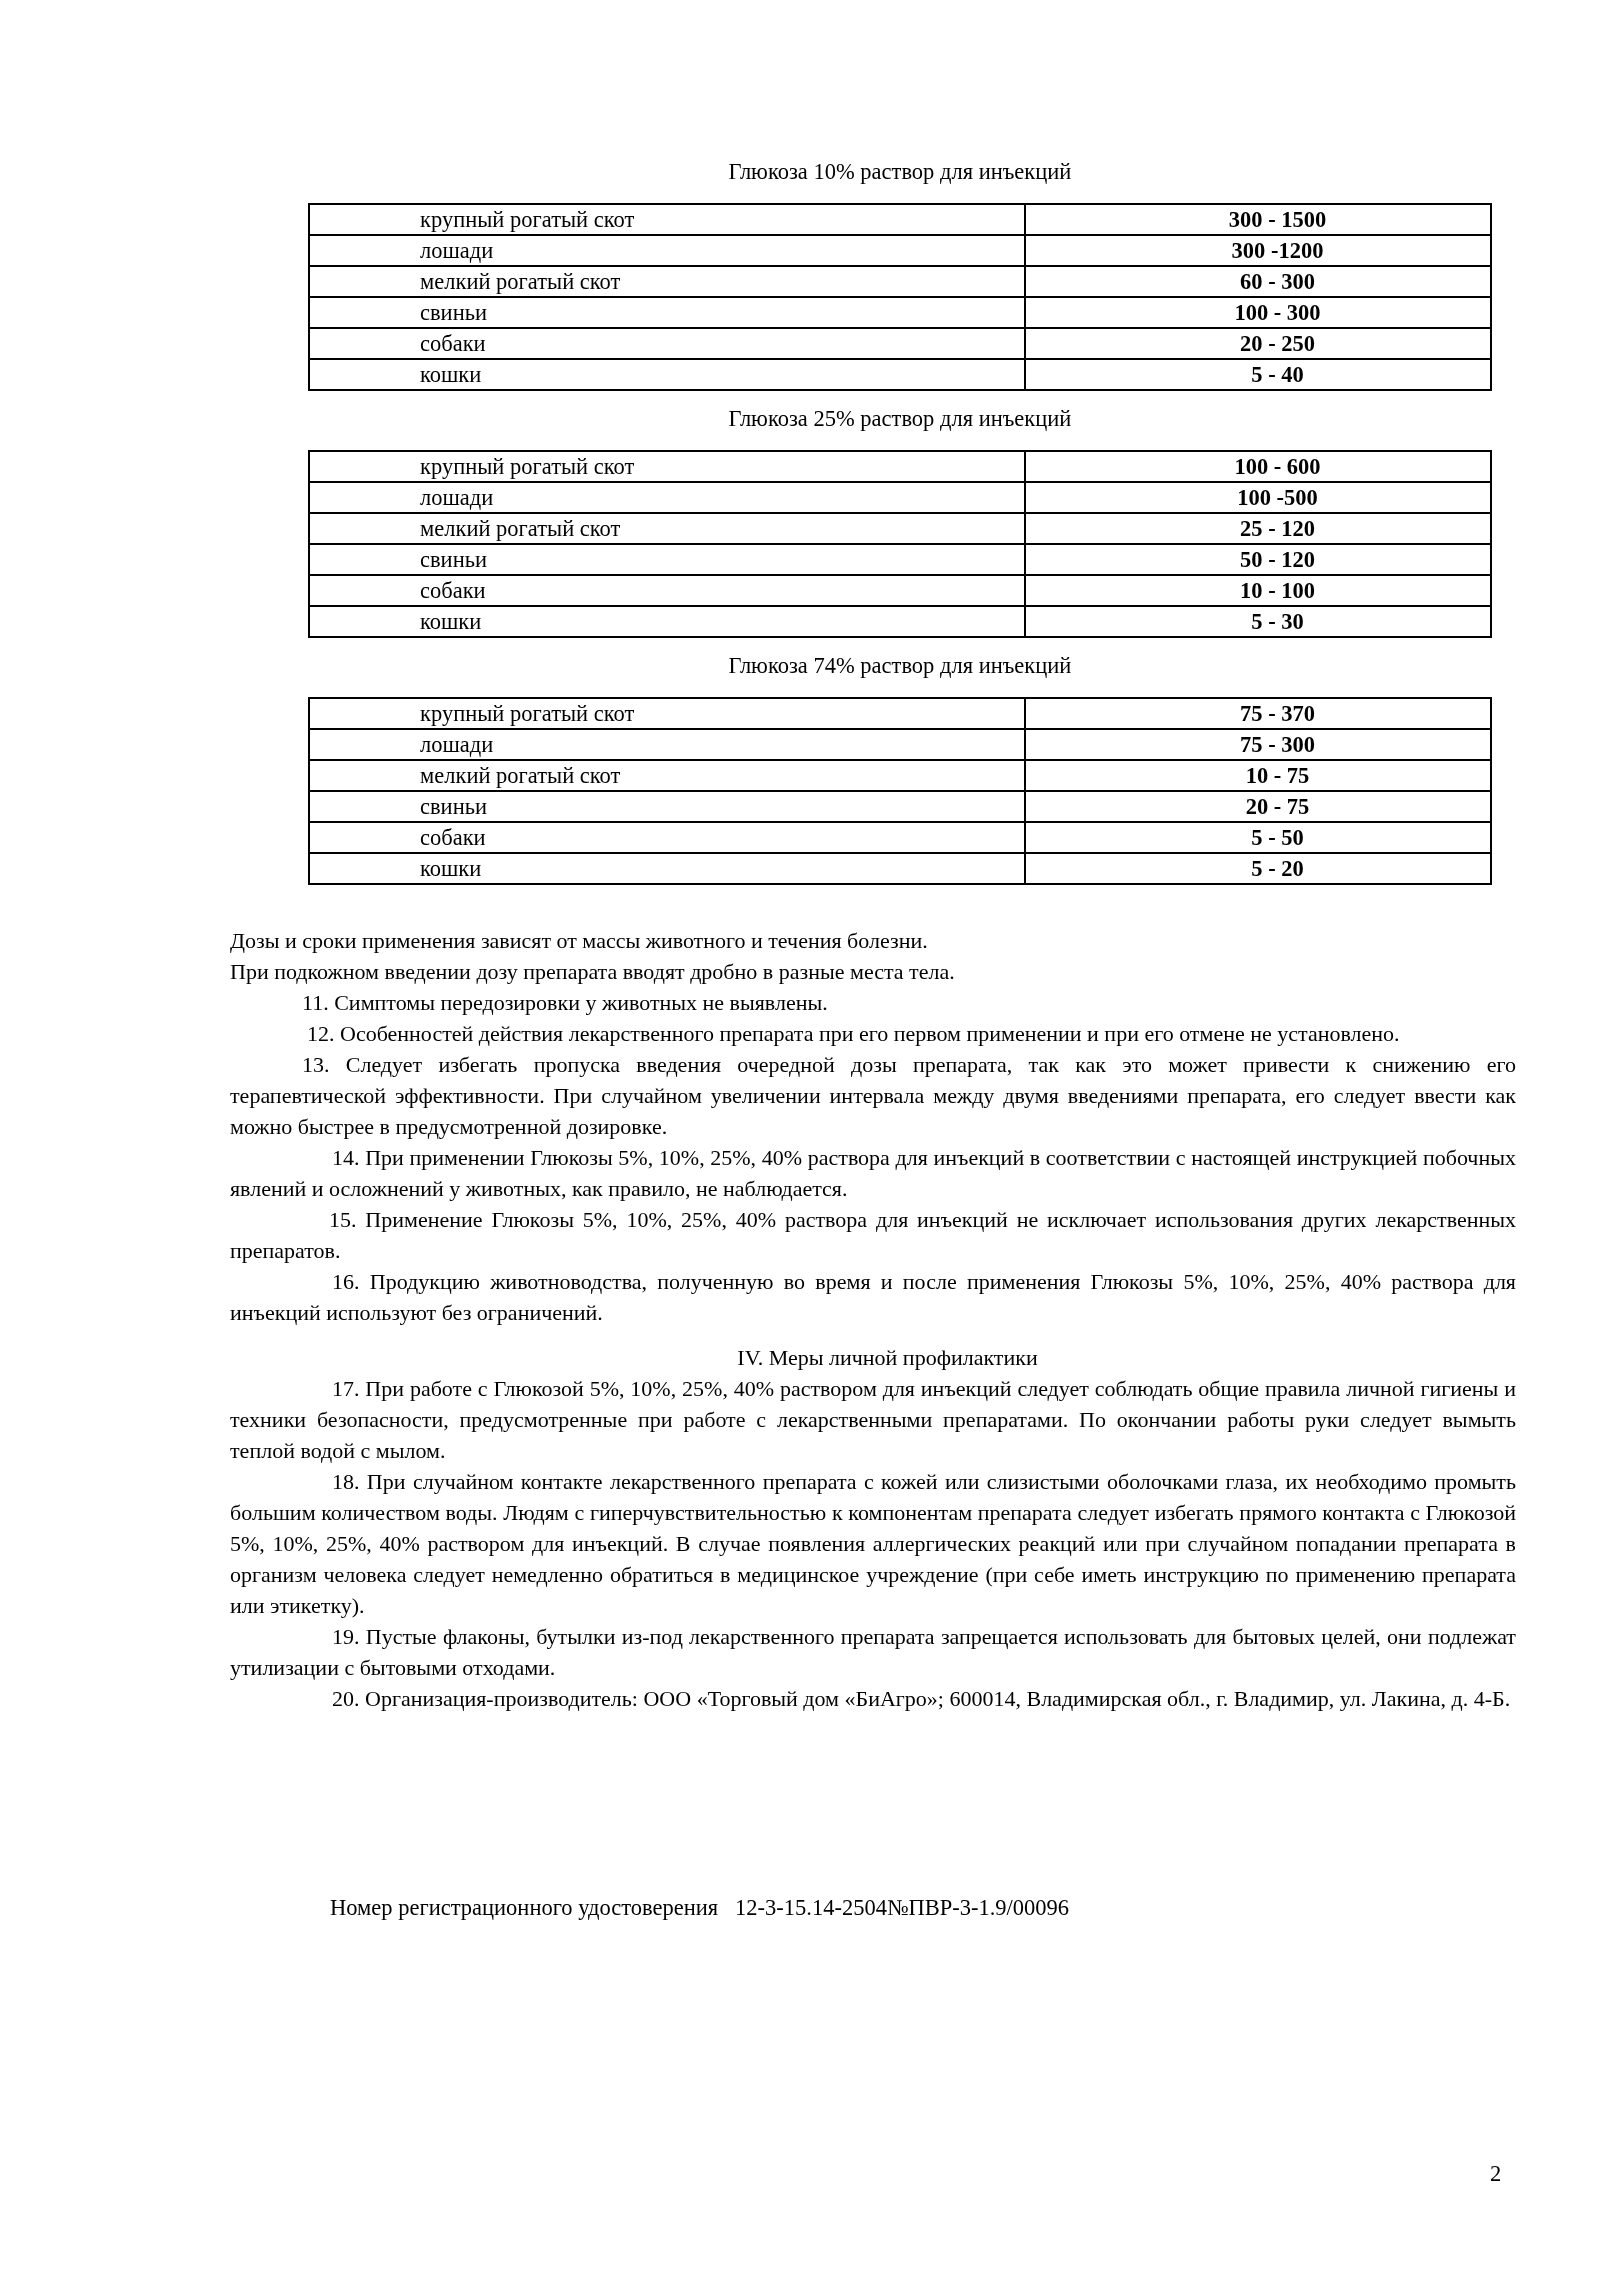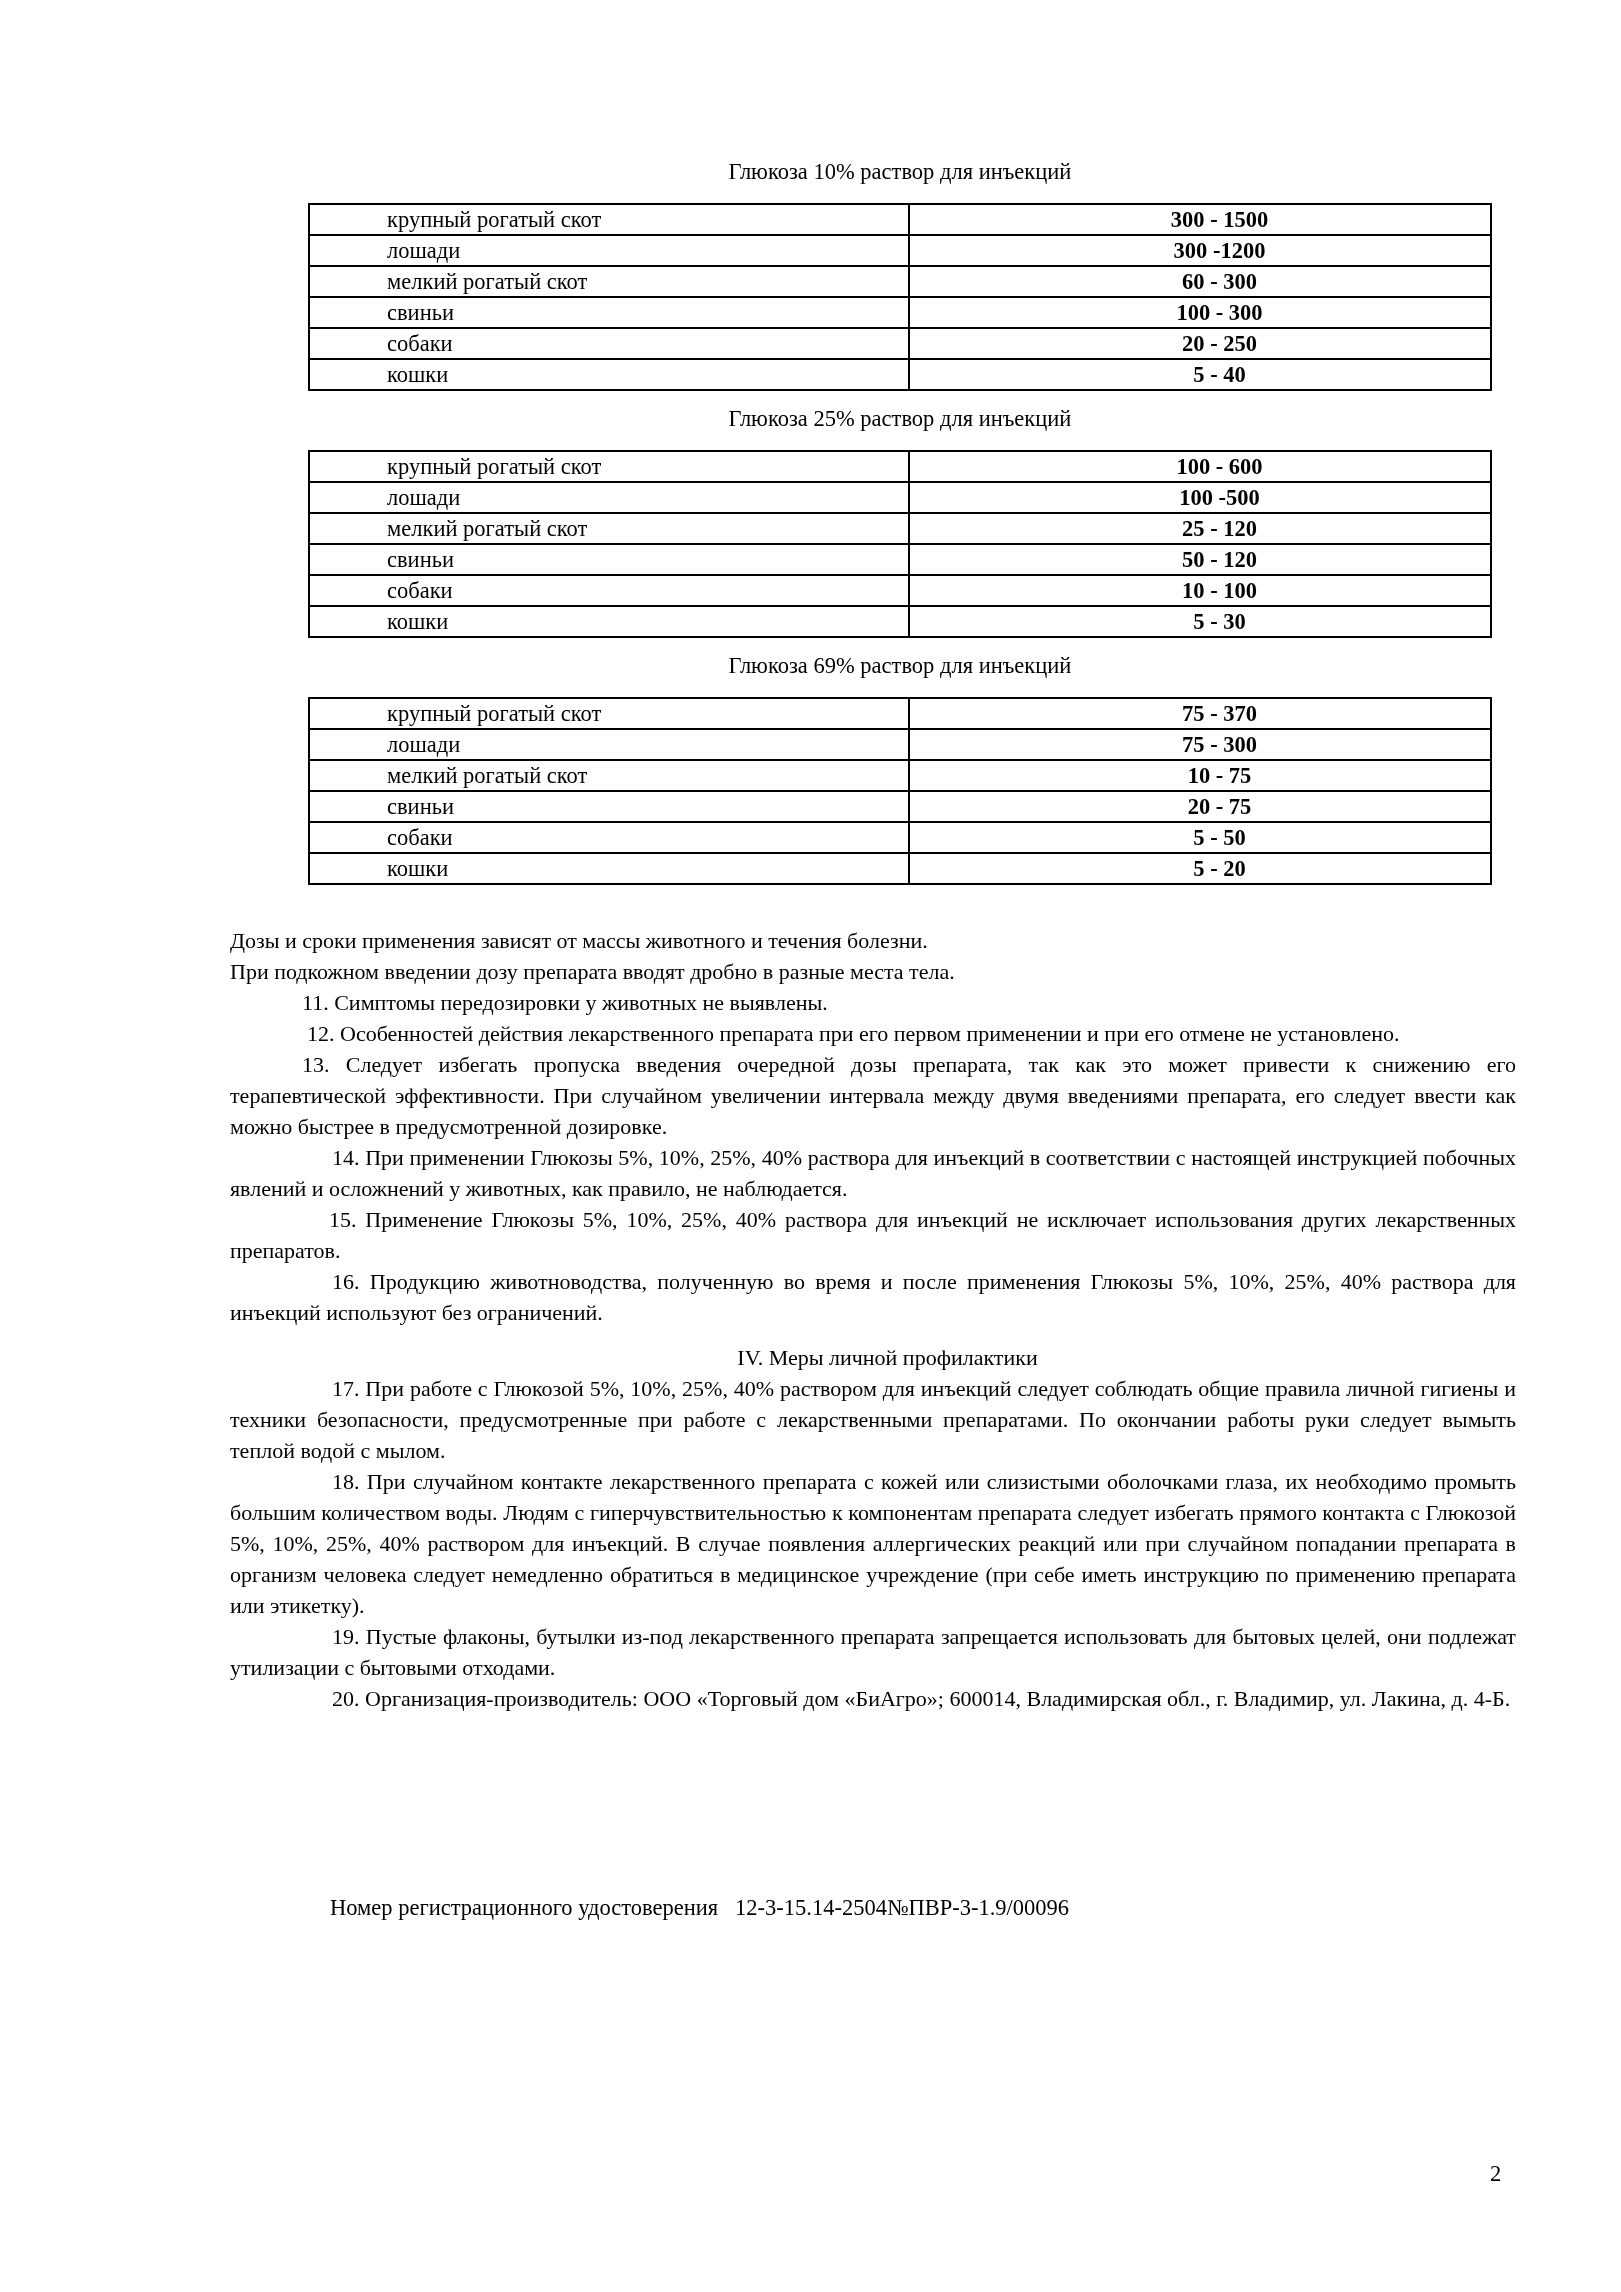--- a/index.html
+++ b/index.html
@@ -3,21 +3,21 @@
 <meta charset="utf-8">
 <style>
   html, body { margin: 0; padding: 0; background: #ffffff; }
   body { width: 1621px; height: 2293px; position: relative; overflow: hidden;
          font-family: "Liberation Serif", "DejaVu Serif", serif; color: #000; }
   .title { position: absolute; left: 308px; width: 1184px; text-align: center;
            font-size: 22.5px; line-height: 29px; }
   table.dose { position: absolute; left: 308px; width: 1184px; border-collapse: collapse;
                font-size: 22.5px; }
   table.dose td { border: 2px solid #000; height: 29px; padding: 0; line-height: 28px; }
-  table.dose td.animal { width: 600px; padding-left: 77px; box-sizing: border-box; }
+  table.dose td.animal { width: 716px; padding-left: 110px; box-sizing: border-box; }
   table.dose td.value { text-align: center; padding-left: 39px; font-weight: bold; }
   .body-text { position: absolute; left: 230px; width: 1286px; font-size: 22px; line-height: 31px; }
   .p { margin: 0; text-align: justify; }
   .p.indent { text-indent: 72px; }
   .p.left { text-align: left; }
   .section-heading { text-align: center; margin: 0; padding-left: 29px; }
   .reg { position: absolute; left: 330px; top: 1892px; font-size: 22.5px; line-height: 31px; white-space: pre; }
   .page-num { position: absolute; left: 1490px; top: 2161px; font-size: 22.5px; }
 </style>
 </head>
@@ -76,21 +76,21 @@
         <td class="animal">собаки</td>
         <td class="value">10 - 100</td>
       </tr>
   <tr>
         <td class="animal">кошки</td>
         <td class="value">5 - 30</td>
       </tr>
 </tbody>
   </table>
 
-<div class="title" style="top:651px;">Глюкоза 69% раствор для инъекций</div>
+<div class="title" style="top:651px;">Глюкоза 74% раствор для инъекций</div>
 <table class="dose" style="top:697px;">
   <tbody>
       <tr>
         <td class="animal">крупный рогатый скот</td>
         <td class="value">75 - 370</td>
       </tr>
   <tr>
         <td class="animal">лошади</td>
         <td class="value">75 - 300</td>
       </tr>

